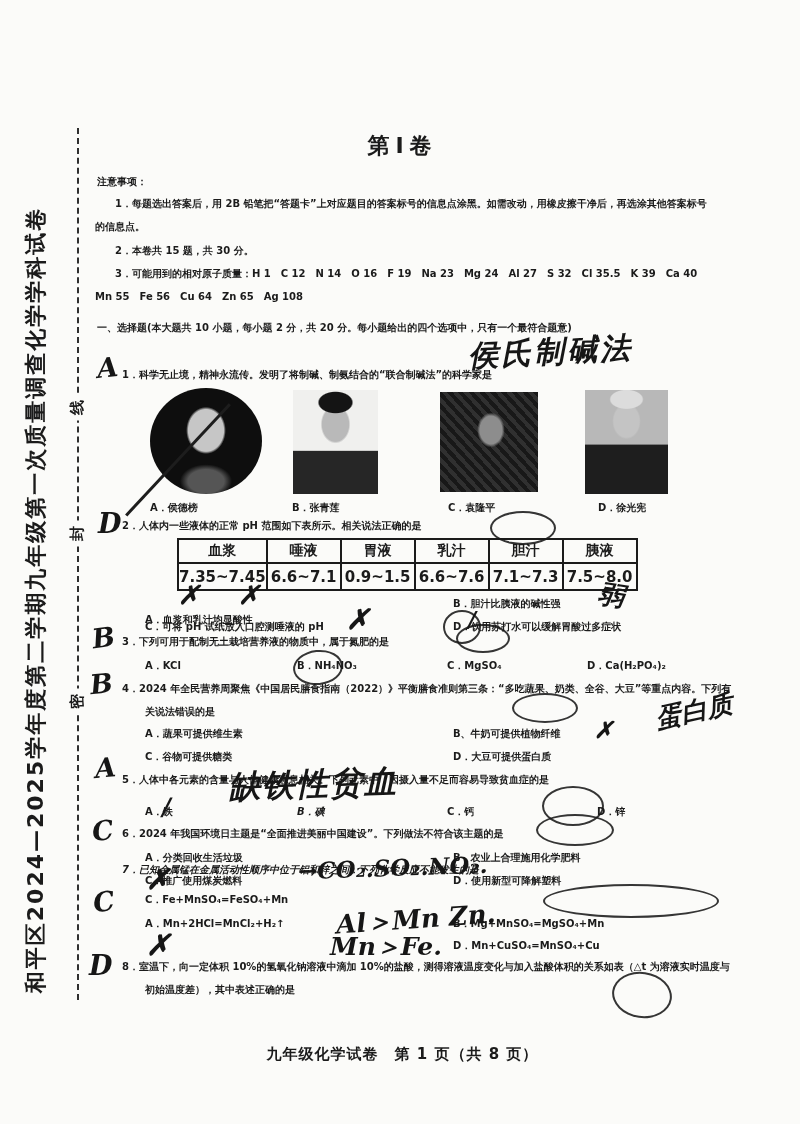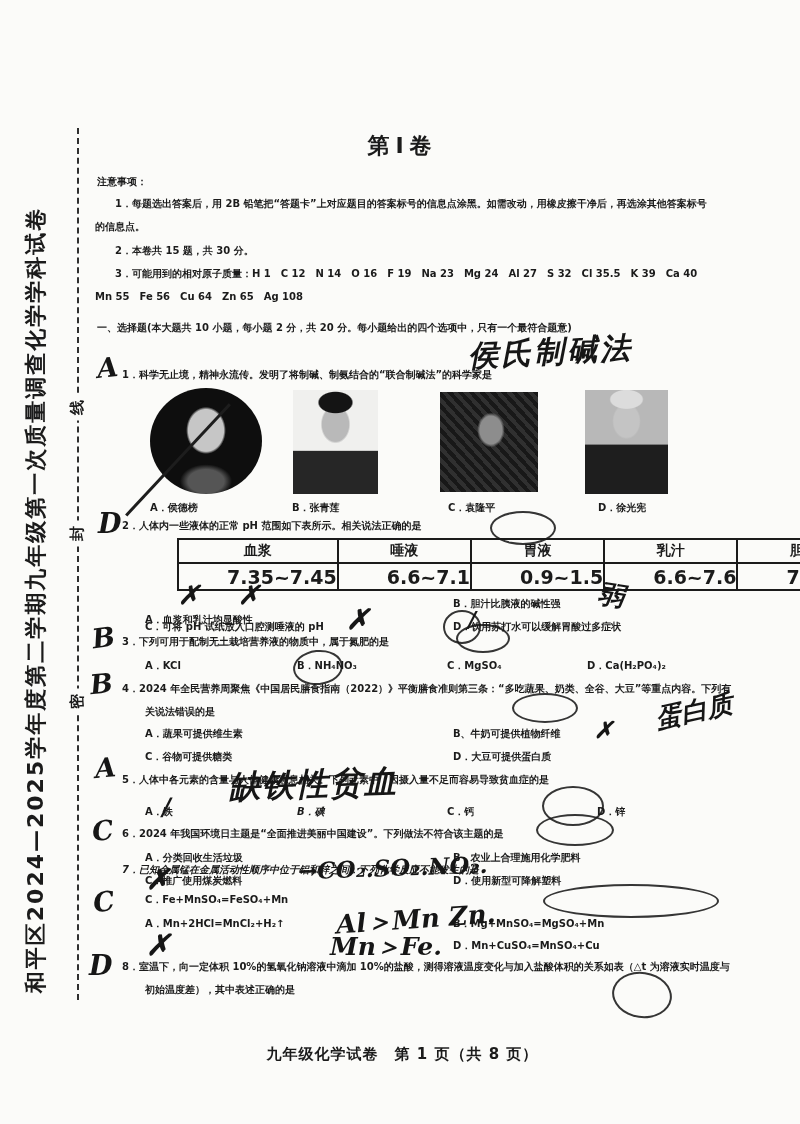--- a/index.html
+++ b/index.html
@@ -25,21 +25,21 @@
   .part-title{left:95px; top:131px; width:615px; font-size:22px; letter-spacing:6px;}
   
   .stem{left:122px; width:590px; padding-left:23px; text-indent:-23px;}
   .hang2{padding-left:0; text-indent:2em;}
   
   .opt{white-space:nowrap;}
   
   table.ph{border-collapse:collapse; table-layout:fixed;}
   table.ph td{border:2px solid #1b1b1b; text-align:center; font-weight:700;
     font-size:14px; padding:0; height:22px; width:72px;}
-  table.ph tr.vals td{height:25px; font-size:19px;padding-left:48px;}
+  table.ph tr.vals td{height:25px; font-size:15px;}
   
   .ph-box{position:absolute;}
   .ph-a{border-radius:50%;
     background:radial-gradient(ellipse 32px 38px at 50% 40%,#c6c6c6 0 55%,rgba(0,0,0,0) 62%),
     radial-gradient(ellipse 40px 26px at 50% 88%,#555 0 45%,rgba(0,0,0,0) 65%),#0e0e0e;}
   .ph-b{background:radial-gradient(ellipse 27px 17px at 50% 12%,#141414 0 60%,rgba(0,0,0,0) 66%),
     radial-gradient(ellipse 24px 31px at 50% 33%,#b9b9b9 0 55%,rgba(0,0,0,0) 62%),
     linear-gradient(180deg,#f0f0ee 0 58%,#262626 59% 100%);}
   .ph-c{background:radial-gradient(ellipse 23px 29px at 52% 38%,#8d8d8d 0 48%,rgba(0,0,0,0) 60%),
     repeating-linear-gradient(48deg,#181818 0 4px,#303030 4px 8px);}

